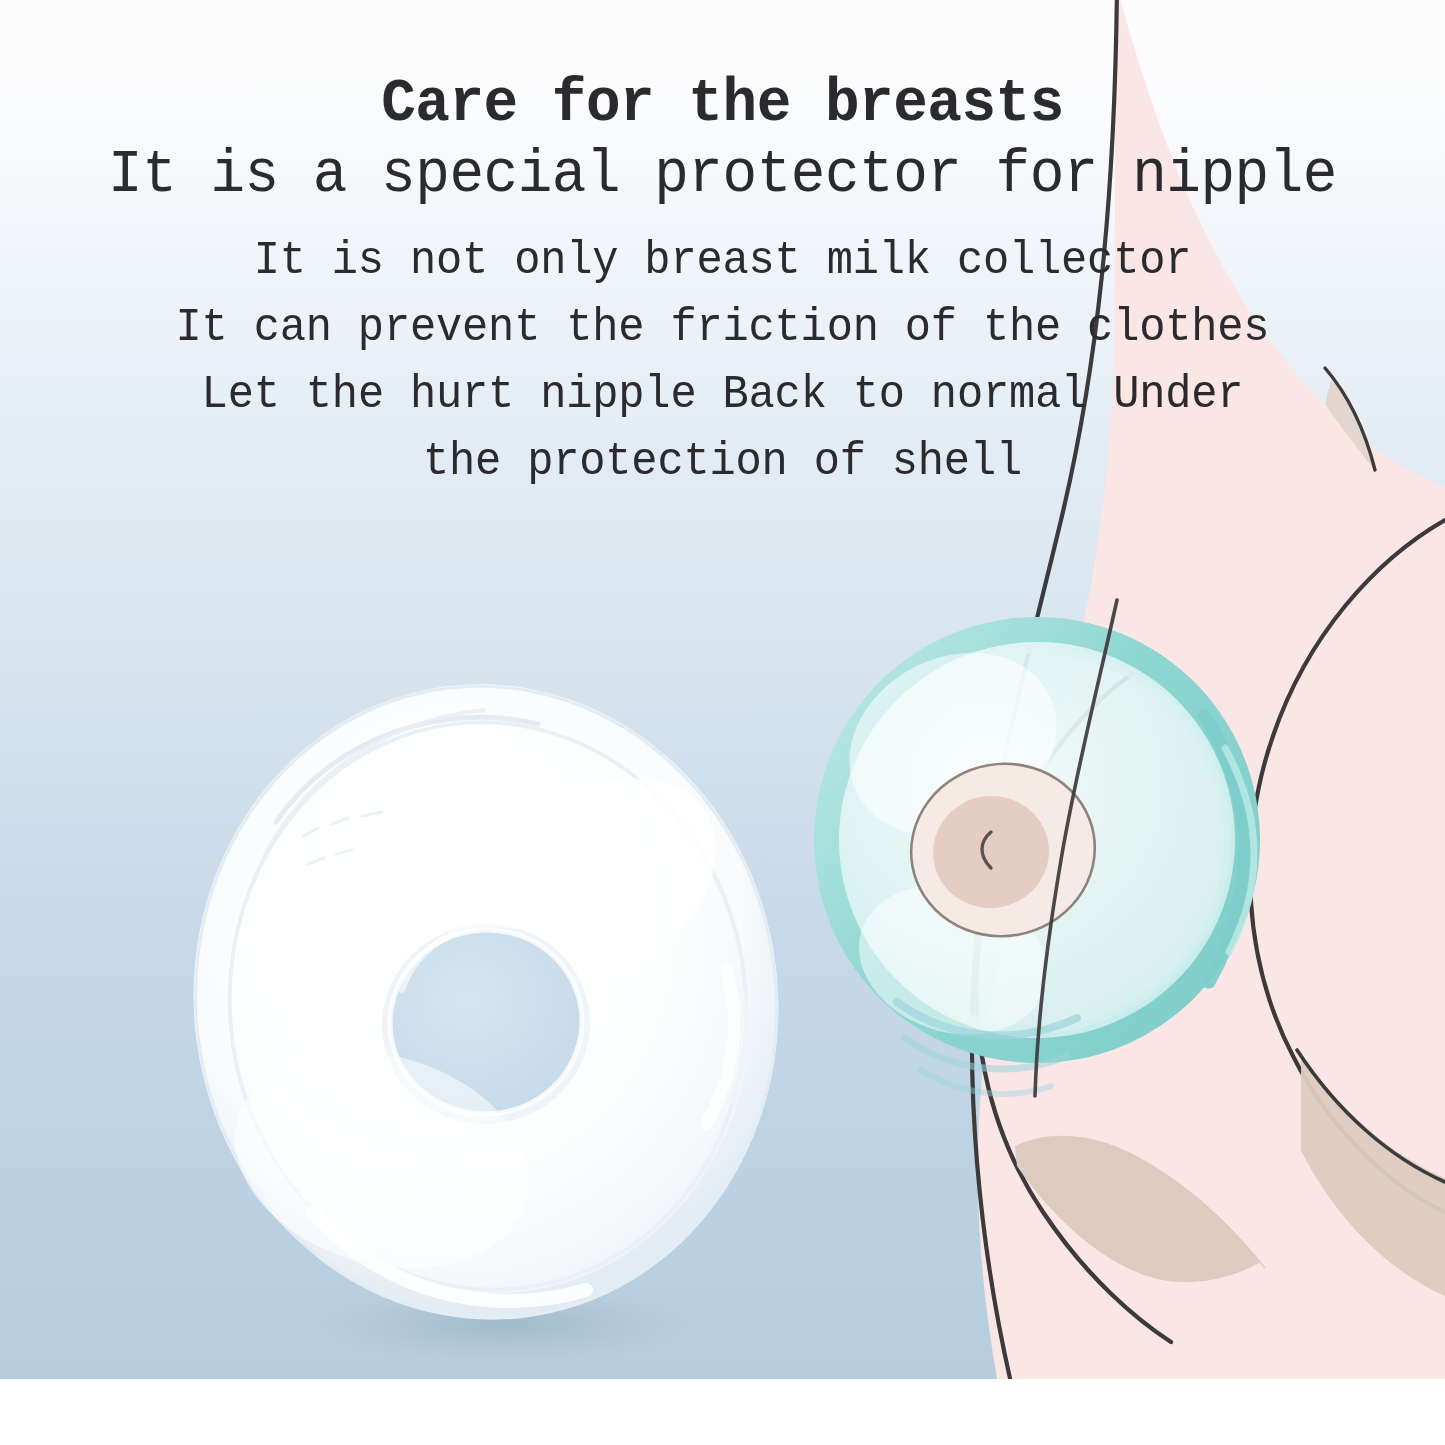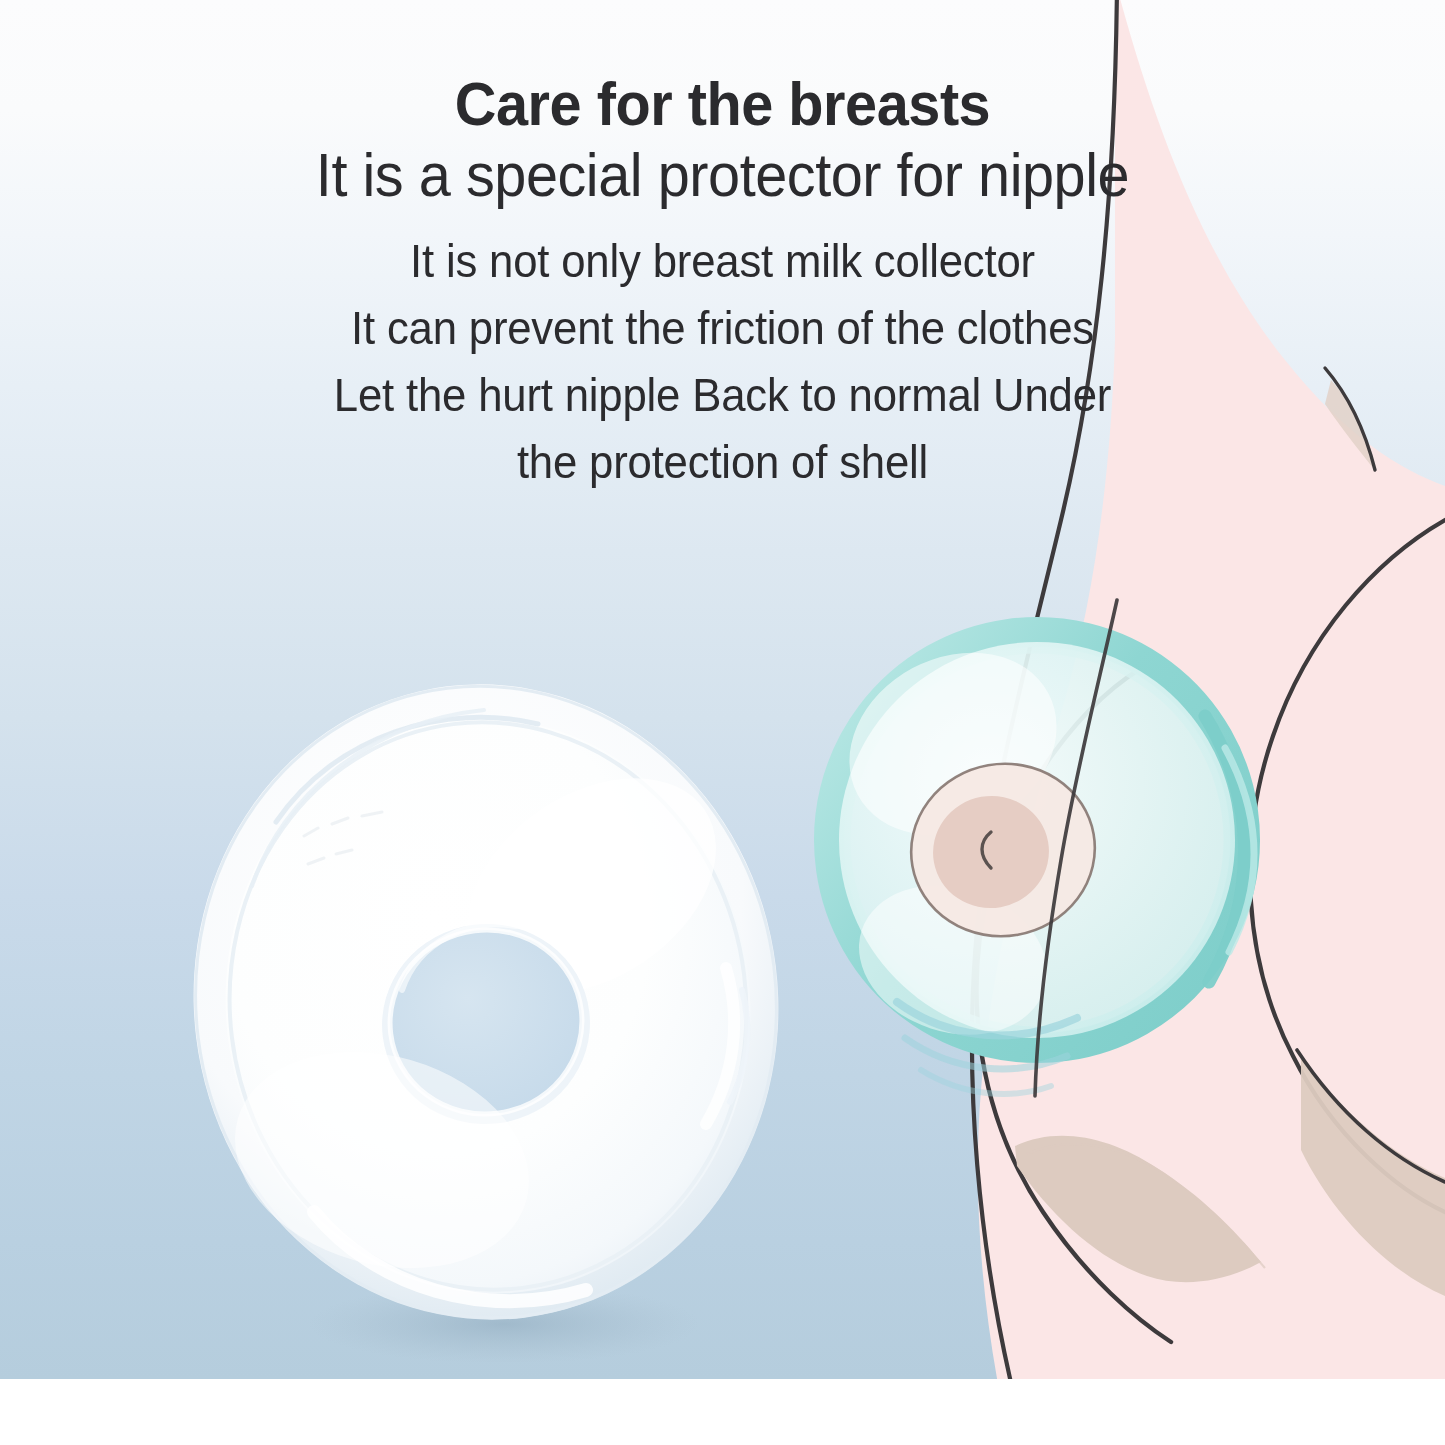--- a/index.html
+++ b/index.html
@@ -5,21 +5,21 @@
   html, body {
     margin: 0;
     padding: 0;
     background: #ffffff;
   }
   #canvas {
     position: relative;
     width: 1445px;
     height: 1379px;
     overflow: hidden;
-    font-family: Liberation Sans, sans-serif;
+    font-family: Liberation Mono, monospace;
     background: linear-gradient(to bottom,
       #fcfcfd 0%,
       #fafbfc 8%,
       #f2f6fa 17%,
       #e7eff6 28%,
       #dde8f1 40%,
       #d4e2ed 52%,
       #c9daea 65%,
       #c0d5e5 78%,
       #b9d0e1 90%,

